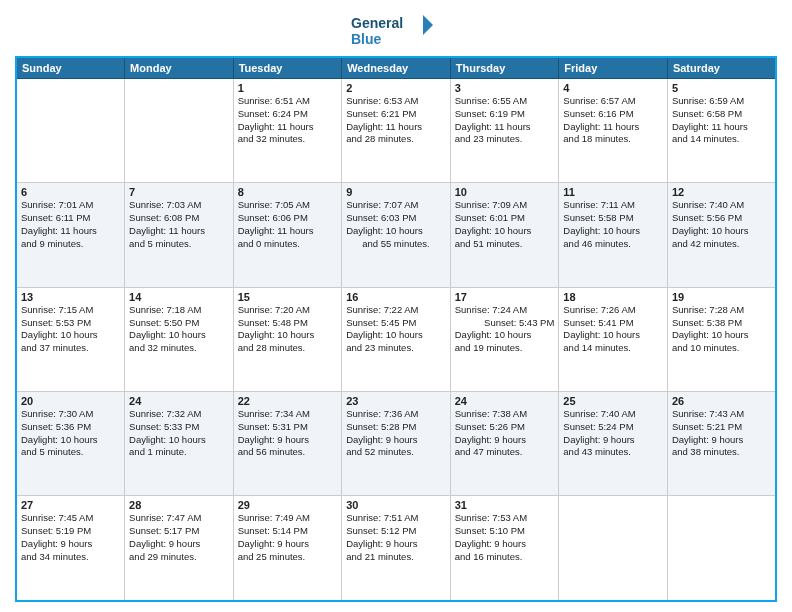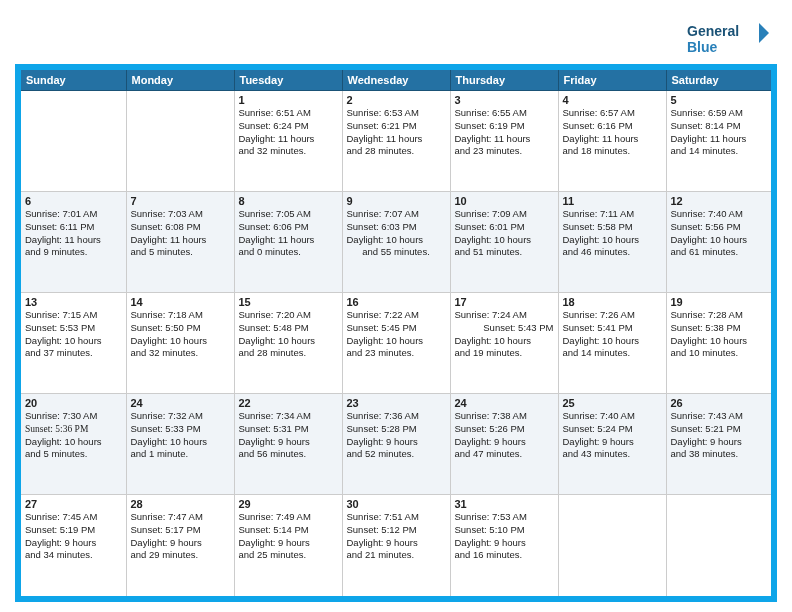--- a/index.html
+++ b/index.html
@@ -12,45 +12,44 @@
     }
     .page {
       width: 792px;
       height: 612px;
       padding: 10px 15px;
       display: flex;
       flex-direction: column;
     }
     .header {
       display: flex;
-      justify-content: flex-end;
+      justify-content: center;
       align-items: flex-start;
       margin-bottom: 6px;
-      margin-top: 8px;
     }
     .logo {
       display: flex;
       align-items: center;
       gap: 4px;
     }
     .title-block {
       text-align: right;
     }
     .title-block .month-year {
       font-size: 28px;
       font-weight: bold;
       color: #222;
     }
     .title-block .location {
       font-size: 14px;
       color: #444;
     }
     .calendar {
       flex: 1;
-      border: 6px solid #0ea5e9;
+      border: 2px solid #0ea5e9;
       border-collapse: collapse;
       width: 100%;
       table-layout: fixed;
     }
     .calendar th {
       background-color: #2471a3;
       color: #fff;
       font-size: 11px;
       font-weight: bold;
       padding: 4px 5px;
@@ -142,21 +141,21 @@
           <td>
             <span class="day-num">4</span>
             <span style="display:block;line-height:1.35;">Sunrise: 6:57 AM</span>
             <span style="display:block;line-height:1.35;">Sunset: 6:16 PM</span>
             <span style="display:block;line-height:1.35;">Daylight: 11 hours</span>
             <span style="display:block;line-height:1.35;">and 18 minutes.</span>
           </td>
           <td>
             <span class="day-num">5</span>
             <span style="display:block;line-height:1.35;">Sunrise: 6:59 AM</span>
-            <span style="display:block;line-height:1.35;">Sunset: 8:14 PM</span>
+            <span style="display:block;line-height:1.35;">Sunset: 6:58 PM</span>
             <span style="display:block;line-height:1.35;">Daylight: 11 hours</span>
             <span style="display:block;line-height:1.35;">and 14 minutes.</span>
           </td>
         </tr>
         <tr class="row-shade">
           <td>
             <span class="day-num">6</span>
             <span style="display:block;line-height:1.35;">Sunrise: 7:01 AM</span>
             <span style="display:block;line-height:1.35;">Sunset: 6:11 PM</span>
             <span style="display:block;line-height:1.35;">Daylight: 11 hours</span>
@@ -195,21 +194,21 @@
             <span style="display:block;line-height:1.35;">Sunrise: 7:11 AM</span>
             <span style="display:block;line-height:1.35;">Sunset: 5:58 PM</span>
             <span style="display:block;line-height:1.35;">Daylight: 10 hours</span>
             <span style="display:block;line-height:1.35;">and 46 minutes.</span>
           </td>
           <td>
             <span class="day-num">12</span>
             <span style="display:block;line-height:1.35;">Sunrise: 7:40 AM</span>
             <span style="display:block;line-height:1.35;">Sunset: 5:56 PM</span>
             <span style="display:block;line-height:1.35;">Daylight: 10 hours</span>
-            <span style="display:block;line-height:1.35;">and 61 minutes.</span>
+            <span style="display:block;line-height:1.35;">and 42 minutes.</span>
           </td>
         </tr>
         <tr>
           <td>
             <span class="day-num">13</span>
             <span style="display:block;line-height:1.35;">Sunrise: 7:15 AM</span>
             <span style="display:block;line-height:1.35;">Sunset: 5:53 PM</span>
             <span style="display:block;line-height:1.35;">Daylight: 10 hours</span>
             <span style="display:block;line-height:1.35;">and 37 minutes.</span>
           </td>
@@ -253,21 +252,21 @@
             <span style="display:block;line-height:1.35;">Sunrise: 7:28 AM</span>
             <span style="display:block;line-height:1.35;">Sunset: 5:38 PM</span>
             <span style="display:block;line-height:1.35;">Daylight: 10 hours</span>
             <span style="display:block;line-height:1.35;">and 10 minutes.</span>
           </td>
         </tr>
         <tr class="row-shade">
           <td>
             <span class="day-num">20</span>
             <span style="display:block;line-height:1.35;">Sunrise: 7:30 AM</span>
-            <span style="display:block;line-height:1.35;font-family:Liberation Serif, serif;">Sunset: 5:36 PM</span>
+            <span style="display:block;line-height:1.35;">Sunset: 5:36 PM</span>
             <span style="display:block;line-height:1.35;">Daylight: 10 hours</span>
             <span style="display:block;line-height:1.35;">and 5 minutes.</span>
           </td>
           <td>
             <span class="day-num">24</span>
             <span style="display:block;line-height:1.35;">Sunrise: 7:32 AM</span>
             <span style="display:block;line-height:1.35;">Sunset: 5:33 PM</span>
             <span style="display:block;line-height:1.35;">Daylight: 10 hours</span>
             <span style="display:block;line-height:1.35;">and 1 minute.</span>
           </td>

